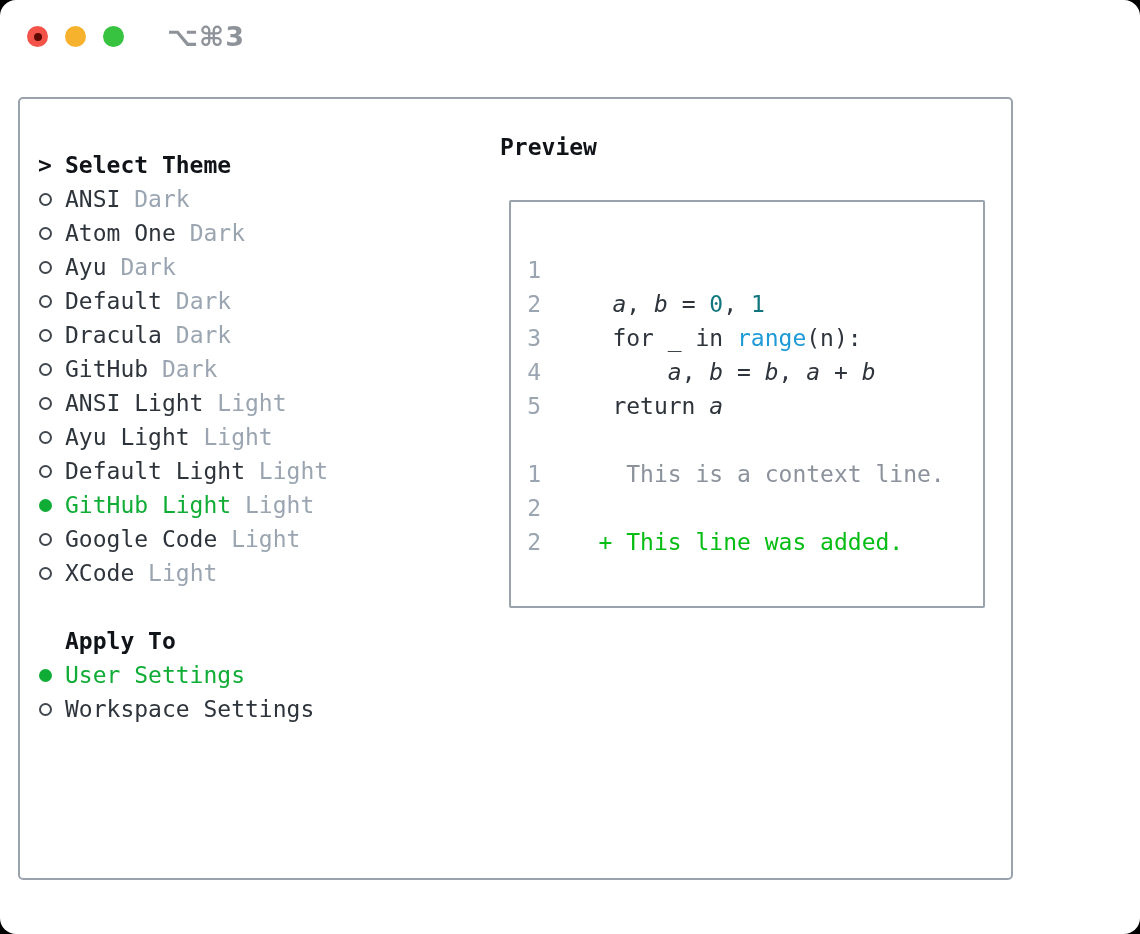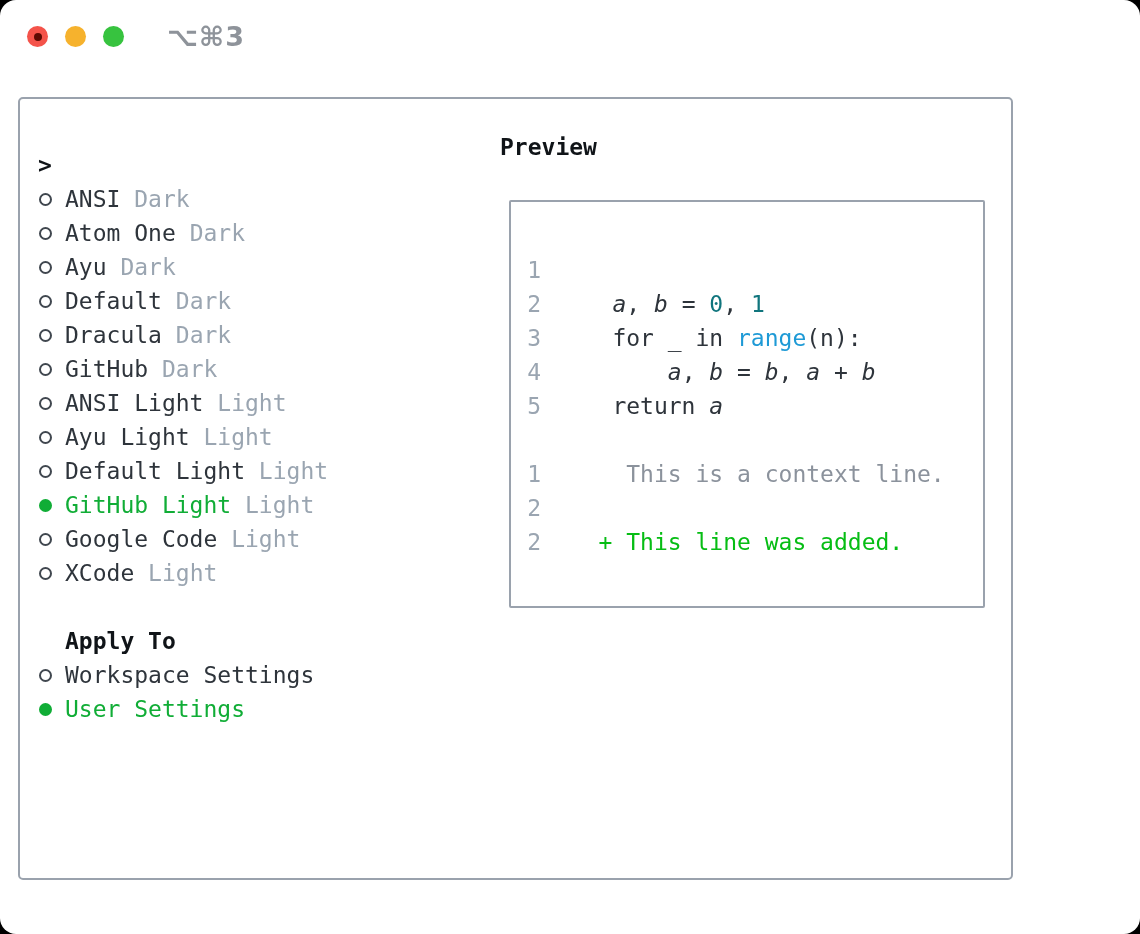--- a/index.html
+++ b/index.html
@@ -81,21 +81,21 @@
     <div class="traffic minimize"></div>
     <div class="traffic zoom"></div>
     <div class="win-title">⌥⌘3</div>
   </div>
 
   <div class="panel">
 
     <div class="left-col">
 
       <div class="row">
-        <span class="marker"><span class="caret">&gt;</span></span>
+        <span class="marker"><span class="caret">&gt;</span></span><span class="hdr">Select Theme</span>
       </div>
 
       <div id="theme-list">
           <div class="row"><span class="marker"><span class="circle"></span></span><span class="">ANSI</span><span class="suffix"> Dark</span></div>
           <div class="row"><span class="marker"><span class="circle"></span></span><span class="">Atom One</span><span class="suffix"> Dark</span></div>
           <div class="row"><span class="marker"><span class="circle"></span></span><span class="">Ayu</span><span class="suffix"> Dark</span></div>
           <div class="row"><span class="marker"><span class="circle"></span></span><span class="">Default</span><span class="suffix"> Dark</span></div>
           <div class="row"><span class="marker"><span class="circle"></span></span><span class="">Dracula</span><span class="suffix"> Dark</span></div>
           <div class="row"><span class="marker"><span class="circle"></span></span><span class="">GitHub</span><span class="suffix"> Dark</span></div>
           <div class="row"><span class="marker"><span class="circle"></span></span><span class="">ANSI Light</span><span class="suffix"> Light</span></div>
@@ -106,22 +106,22 @@
           <div class="row"><span class="marker"><span class="circle"></span></span><span class="">XCode</span><span class="suffix"> Light</span></div>
         </div>
 
       <div class="gap"></div>
 
       <div class="row">
         <span class="marker"></span><span class="hdr">Apply To</span>
       </div>
 
       <div id="apply-list">
+          <div class="row"><span class="marker"><span class="circle on"></span></span><span class="sel">User Settings</span></div>
           <div class="row"><span class="marker"><span class="circle"></span></span><span class="">Workspace Settings</span></div>
-          <div class="row"><span class="marker"><span class="circle on"></span></span><span class="sel">User Settings</span></div>
         </div>
 
       <div class="gap"></div>
 
 
     </div>
 
     <div class="preview-title">Preview</div>
 
     <div class="preview-box">

